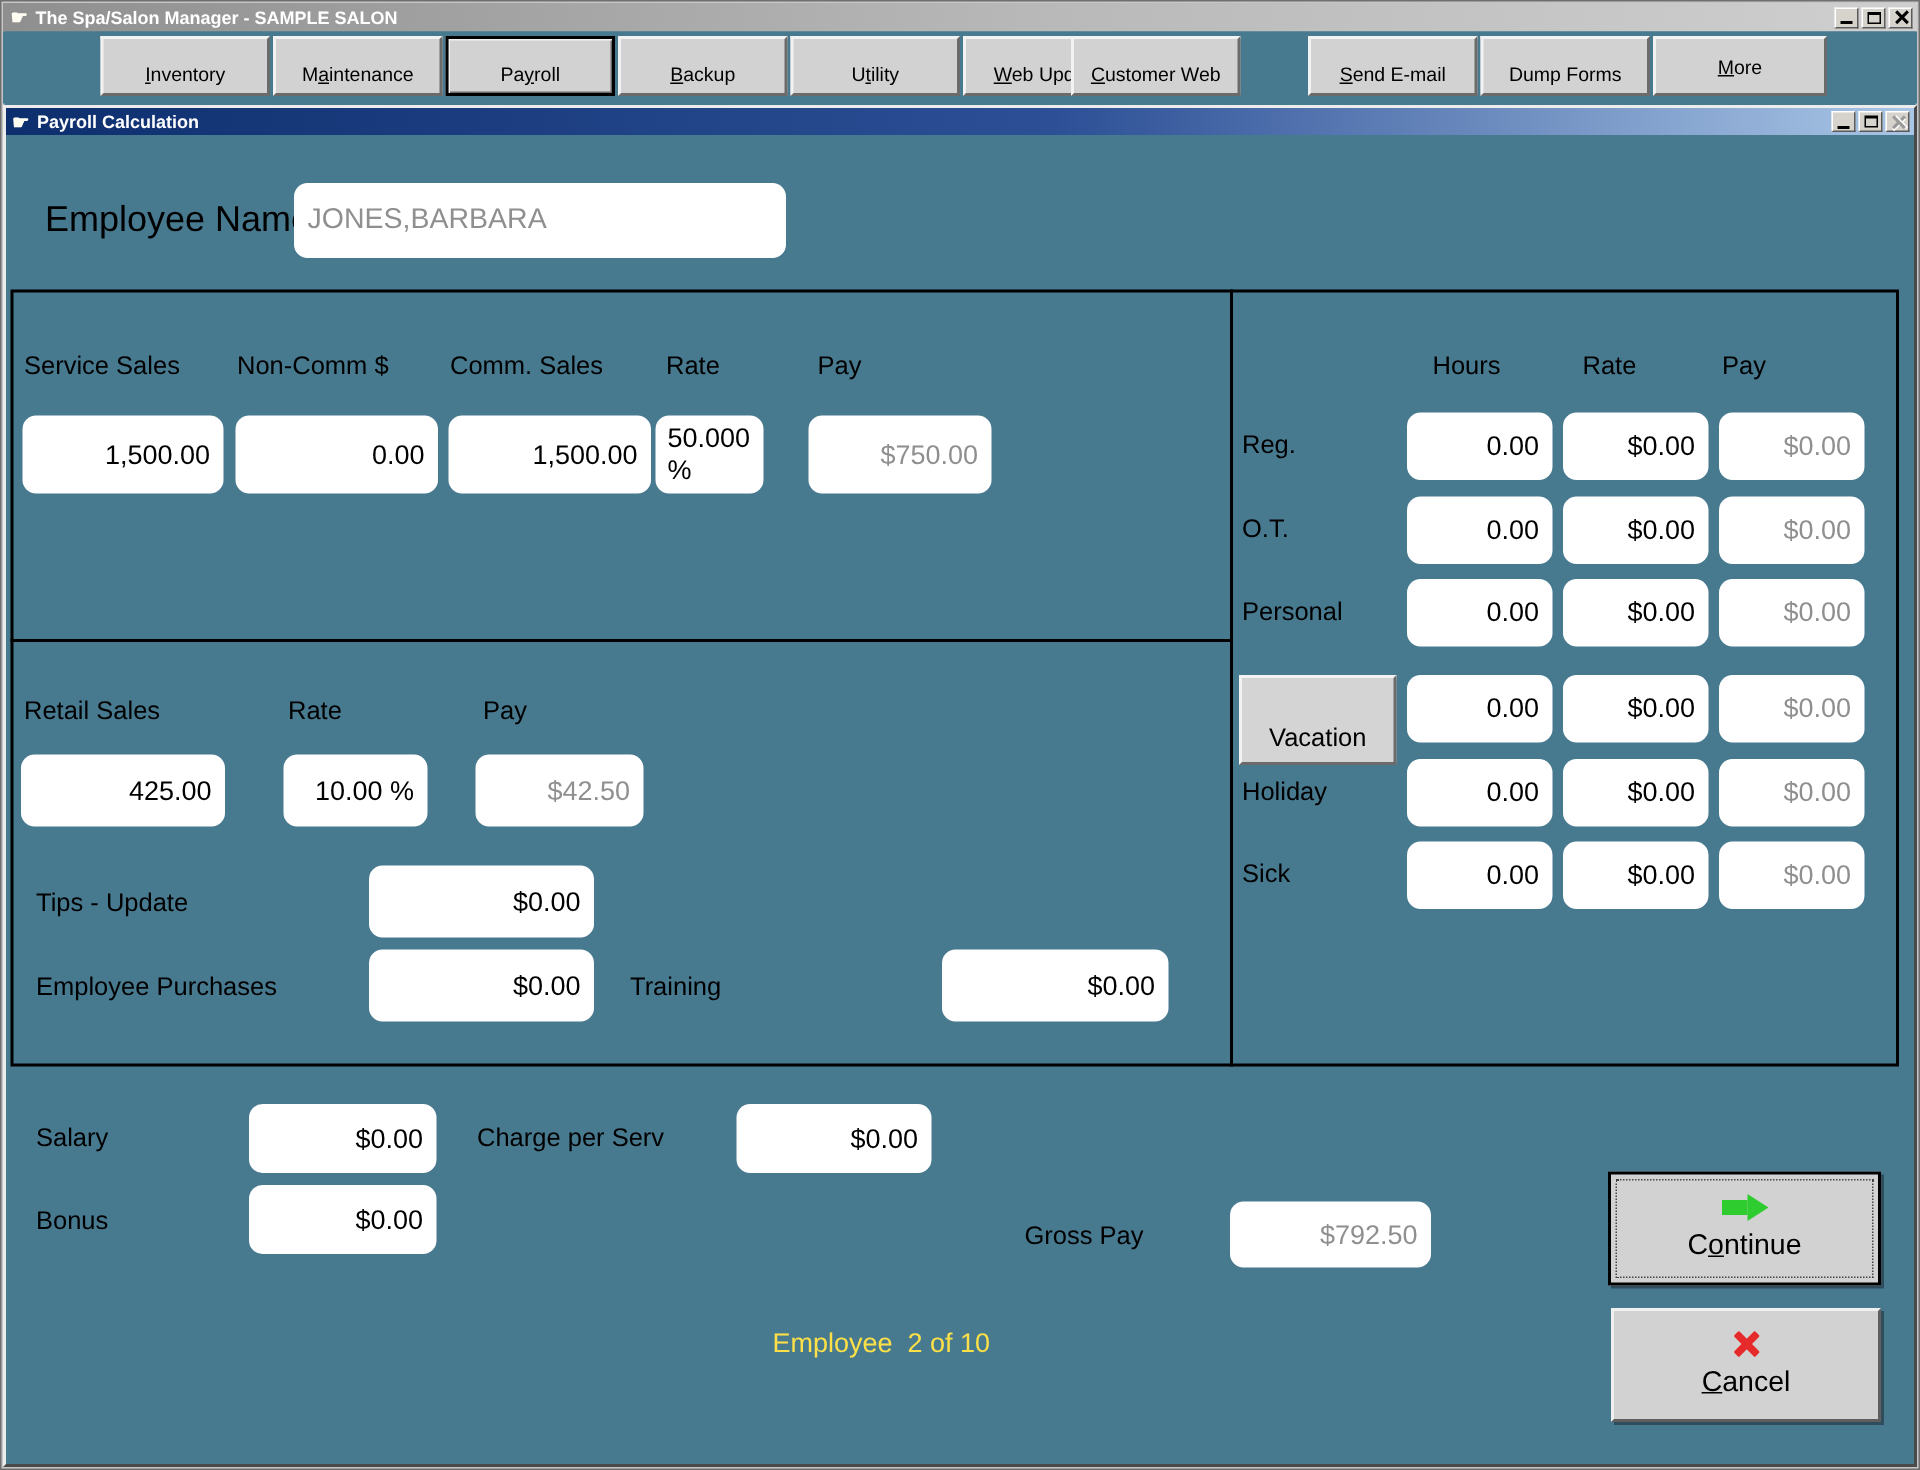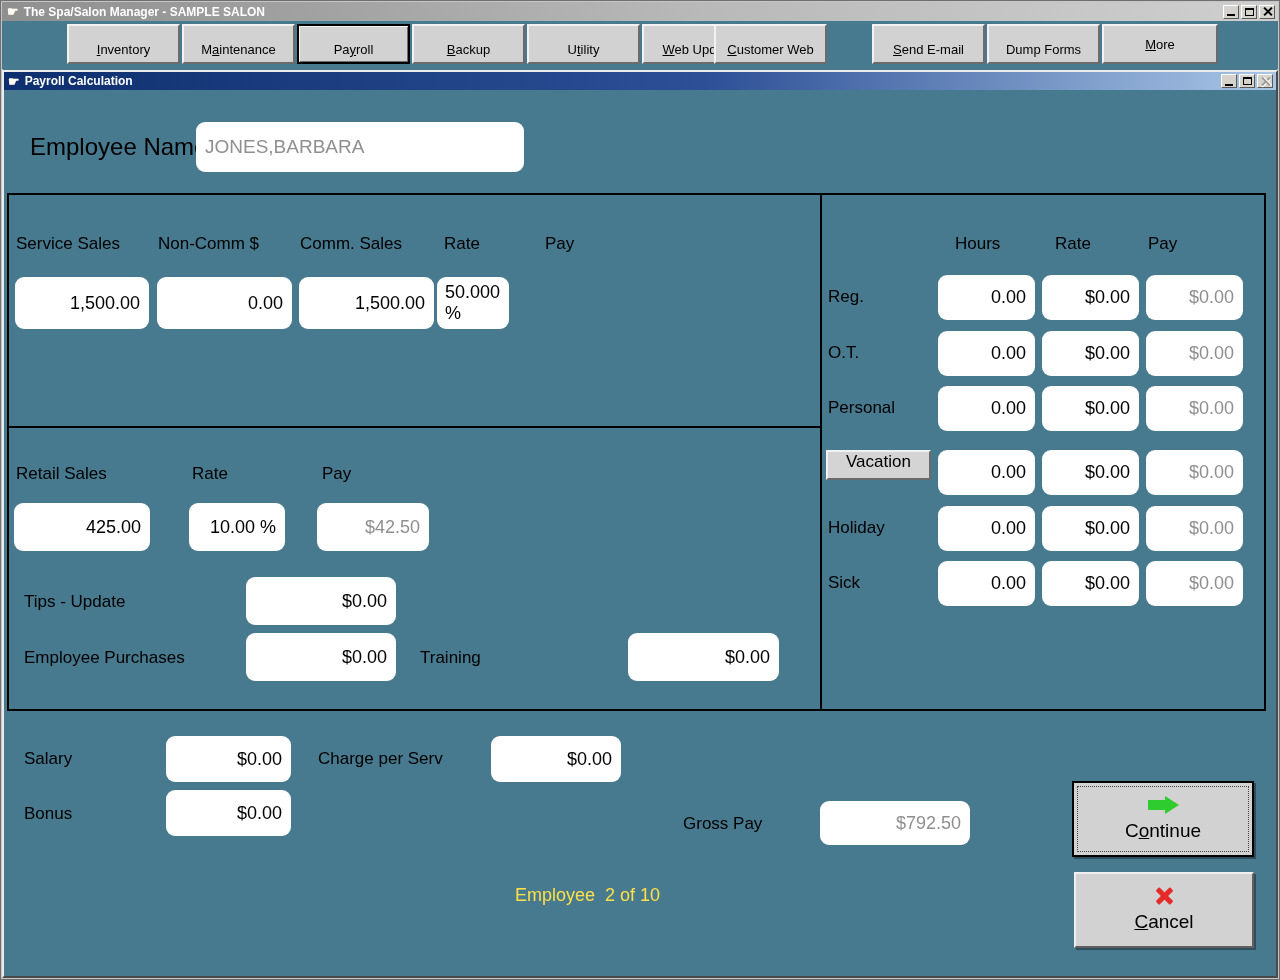--- a/index.html
+++ b/index.html
@@ -57,21 +57,21 @@
   .lbl.big { font-size:24px; }
   .lbl.clip { width:130px; overflow:hidden; }
   .field { position:absolute; background:#ffffff; border-radius:9px;
            display:flex; align-items:center; justify-content:flex-end;
            padding:0 9px; font-size:18px; color:#000; }
   .field.ro { color:#8f8f8f; }
   .field.la { justify-content:flex-start; font-size:19px; }
   .counter { position:absolute; font-size:18px; color:#fde047; white-space:pre; }
 
   
-  .vac-btn { position:absolute; width:105px; height:30px; background:#d4d4d4;
+  .vac-btn { position:absolute; width:105px; height:60px; background:#d4d4d4;
              border:2px solid; border-color:#f2f2f2 #6b6b6b #6b6b6b #f2f2f2;
              font-family:inherit; font-size:17px; color:#000; cursor:pointer;
              display:flex; align-items:flex-end; justify-content:center; padding-bottom:6px; }
   .stc-btn { position:absolute; left:964px; top:542px; width:194px; height:58px;
              background:#d2d2d2; border:1px solid #9a9a9a;
              border-top-color:#f0f0f0; border-left-color:#f0f0f0;
              box-shadow:3px 3px 0 rgba(0,0,0,0.4);
              font-family:inherit; font-size:17px; color:#000; cursor:pointer;
              display:flex; align-items:flex-end; justify-content:center; padding-bottom:9px; }
   .action-btn { position:absolute; background:#d2d2d2; cursor:pointer;
@@ -173,20 +173,21 @@
       <div class="lbl" style="left:12px;top:144px">Service Sales</div>
       <div class="lbl" style="left:154px;top:144px">Non-Comm $</div>
       <div class="lbl clip" style="left:296px;top:144px">Comm. Sales</div>
       <div class="lbl" style="left:440px;top:144px">Rate</div>
       <div class="lbl" style="left:541px;top:144px">Pay</div>
 
       <div class="field" style="left:11px;top:187px;width:134px;height:52px">1,500.00</div>
       <div class="field" style="left:153px;top:187px;width:135px;height:52px">0.00</div>
       <div class="field" style="left:295px;top:187px;width:135px;height:52px">1,500.00</div>
       <div class="field" style="left:433px;top:187px;width:72px;height:52px">50.000 %</div>
+      <div class="field ro" style="left:535px;top:187px;width:122px;height:52px">$750.00</div>
 
       <div class="lbl" style="left:951px;top:144px">Hours</div>
       <div class="lbl" style="left:1051px;top:144px">Rate</div>
       <div class="lbl" style="left:1144px;top:144px">Pay</div>
 
       <div class="lbl" style="left:824px;top:197px">Reg.</div>
       <div class="field" style="left:934px;top:185px;width:97px;height:45px">0.00</div>
       <div class="field" style="left:1038px;top:185px;width:97px;height:45px">$0.00</div>
       <div class="field ro" style="left:1142px;top:185px;width:97px;height:45px">$0.00</div>
 
@@ -238,21 +239,21 @@
       <div class="lbl" style="left:20px;top:659px">Salary</div>
       <div class="field" style="left:162px;top:646px;width:125px;height:46px">$0.00</div>
 
       <div class="lbl" style="left:314px;top:659px">Charge per Serv</div>
       <div class="field" style="left:487px;top:646px;width:130px;height:46px">$0.00</div>
 
       <div class="lbl" style="left:20px;top:714px">Bonus</div>
       <div class="field" style="left:162px;top:700px;width:125px;height:46px">$0.00</div>
 
       <div class="lbl" style="left:679px;top:724px">Gross Pay</div>
-      <div class="field ro" style="left:816px;top:711px;width:150px;height:44px">$792.50</div>
+      <div class="field ro" style="left:816px;top:711px;width:134px;height:44px">$792.50</div>
 
       <div class="counter" style="left:511px;top:795px">Employee  2 of 10</div>
 
       <button class="action-btn" style="left:1070px;top:782px;width:180px;height:76px">
         <span class="x-red"></span>
         <span><span></span><span class="u">C</span><span>ancel</span></span>
       </button>
 
       <button class="action-btn default" style="left:1068px;top:691px;width:182px;height:76px">
         <span class="focus-rect"></span>

